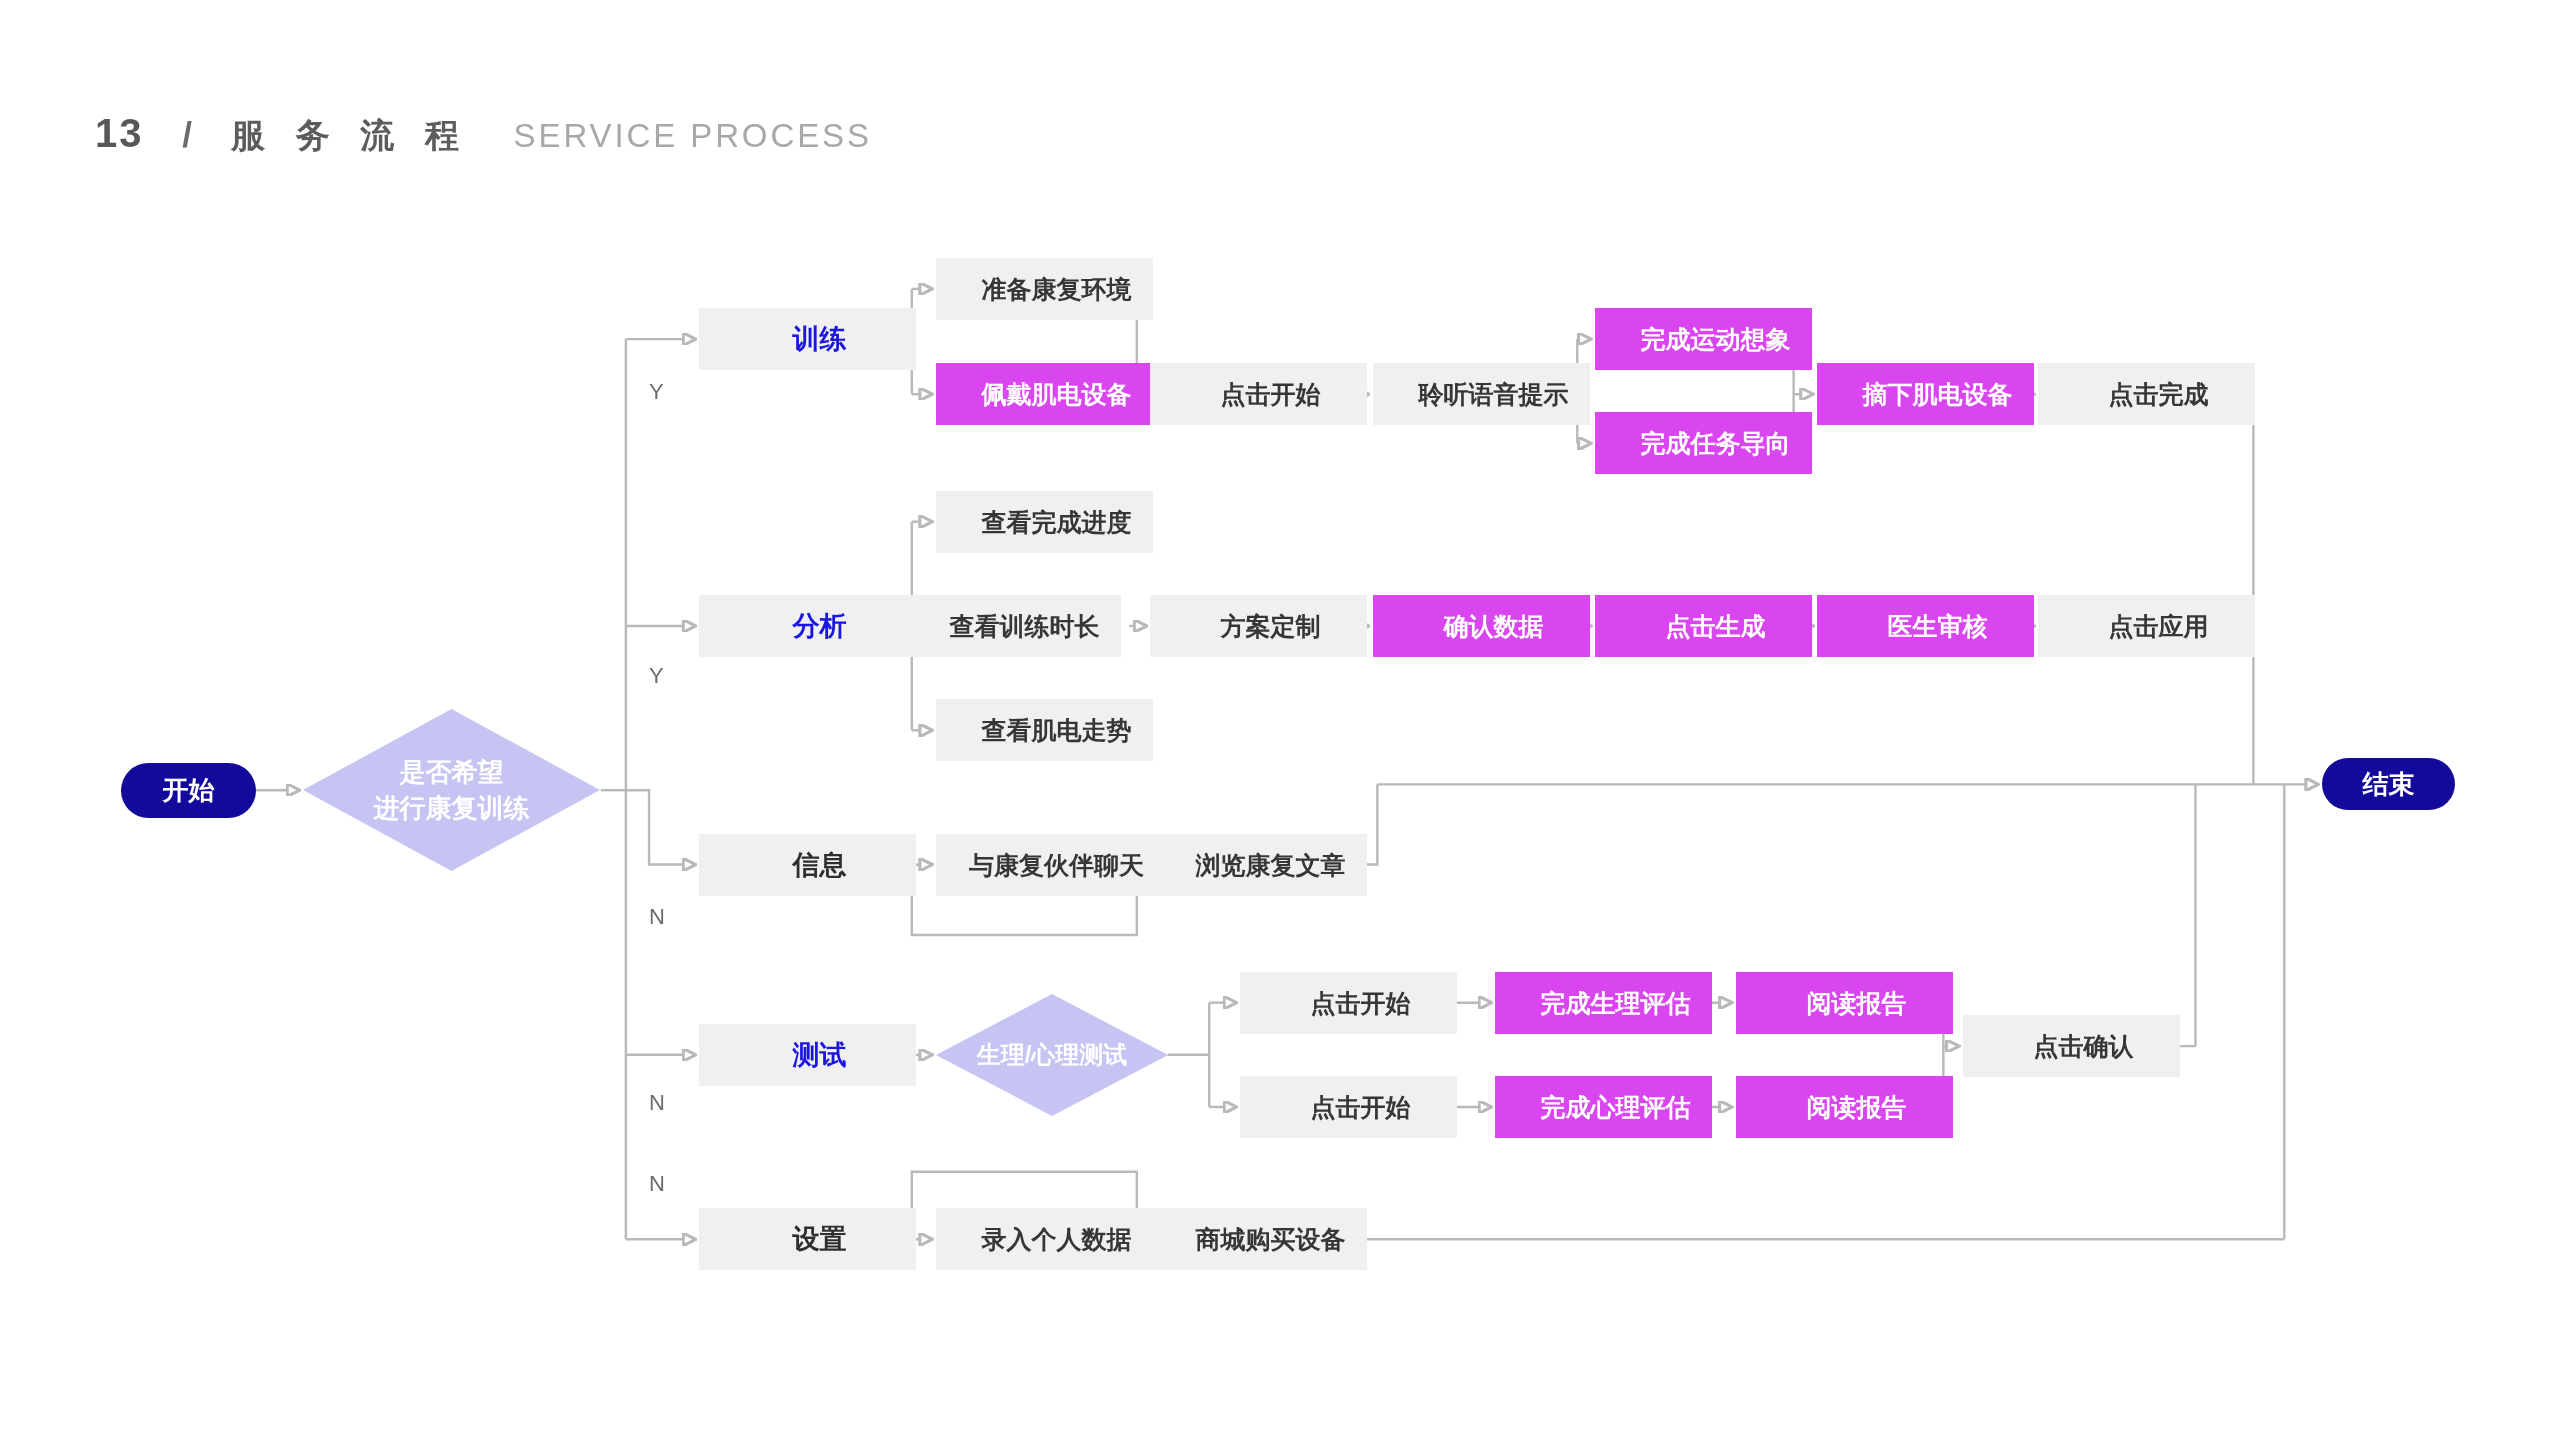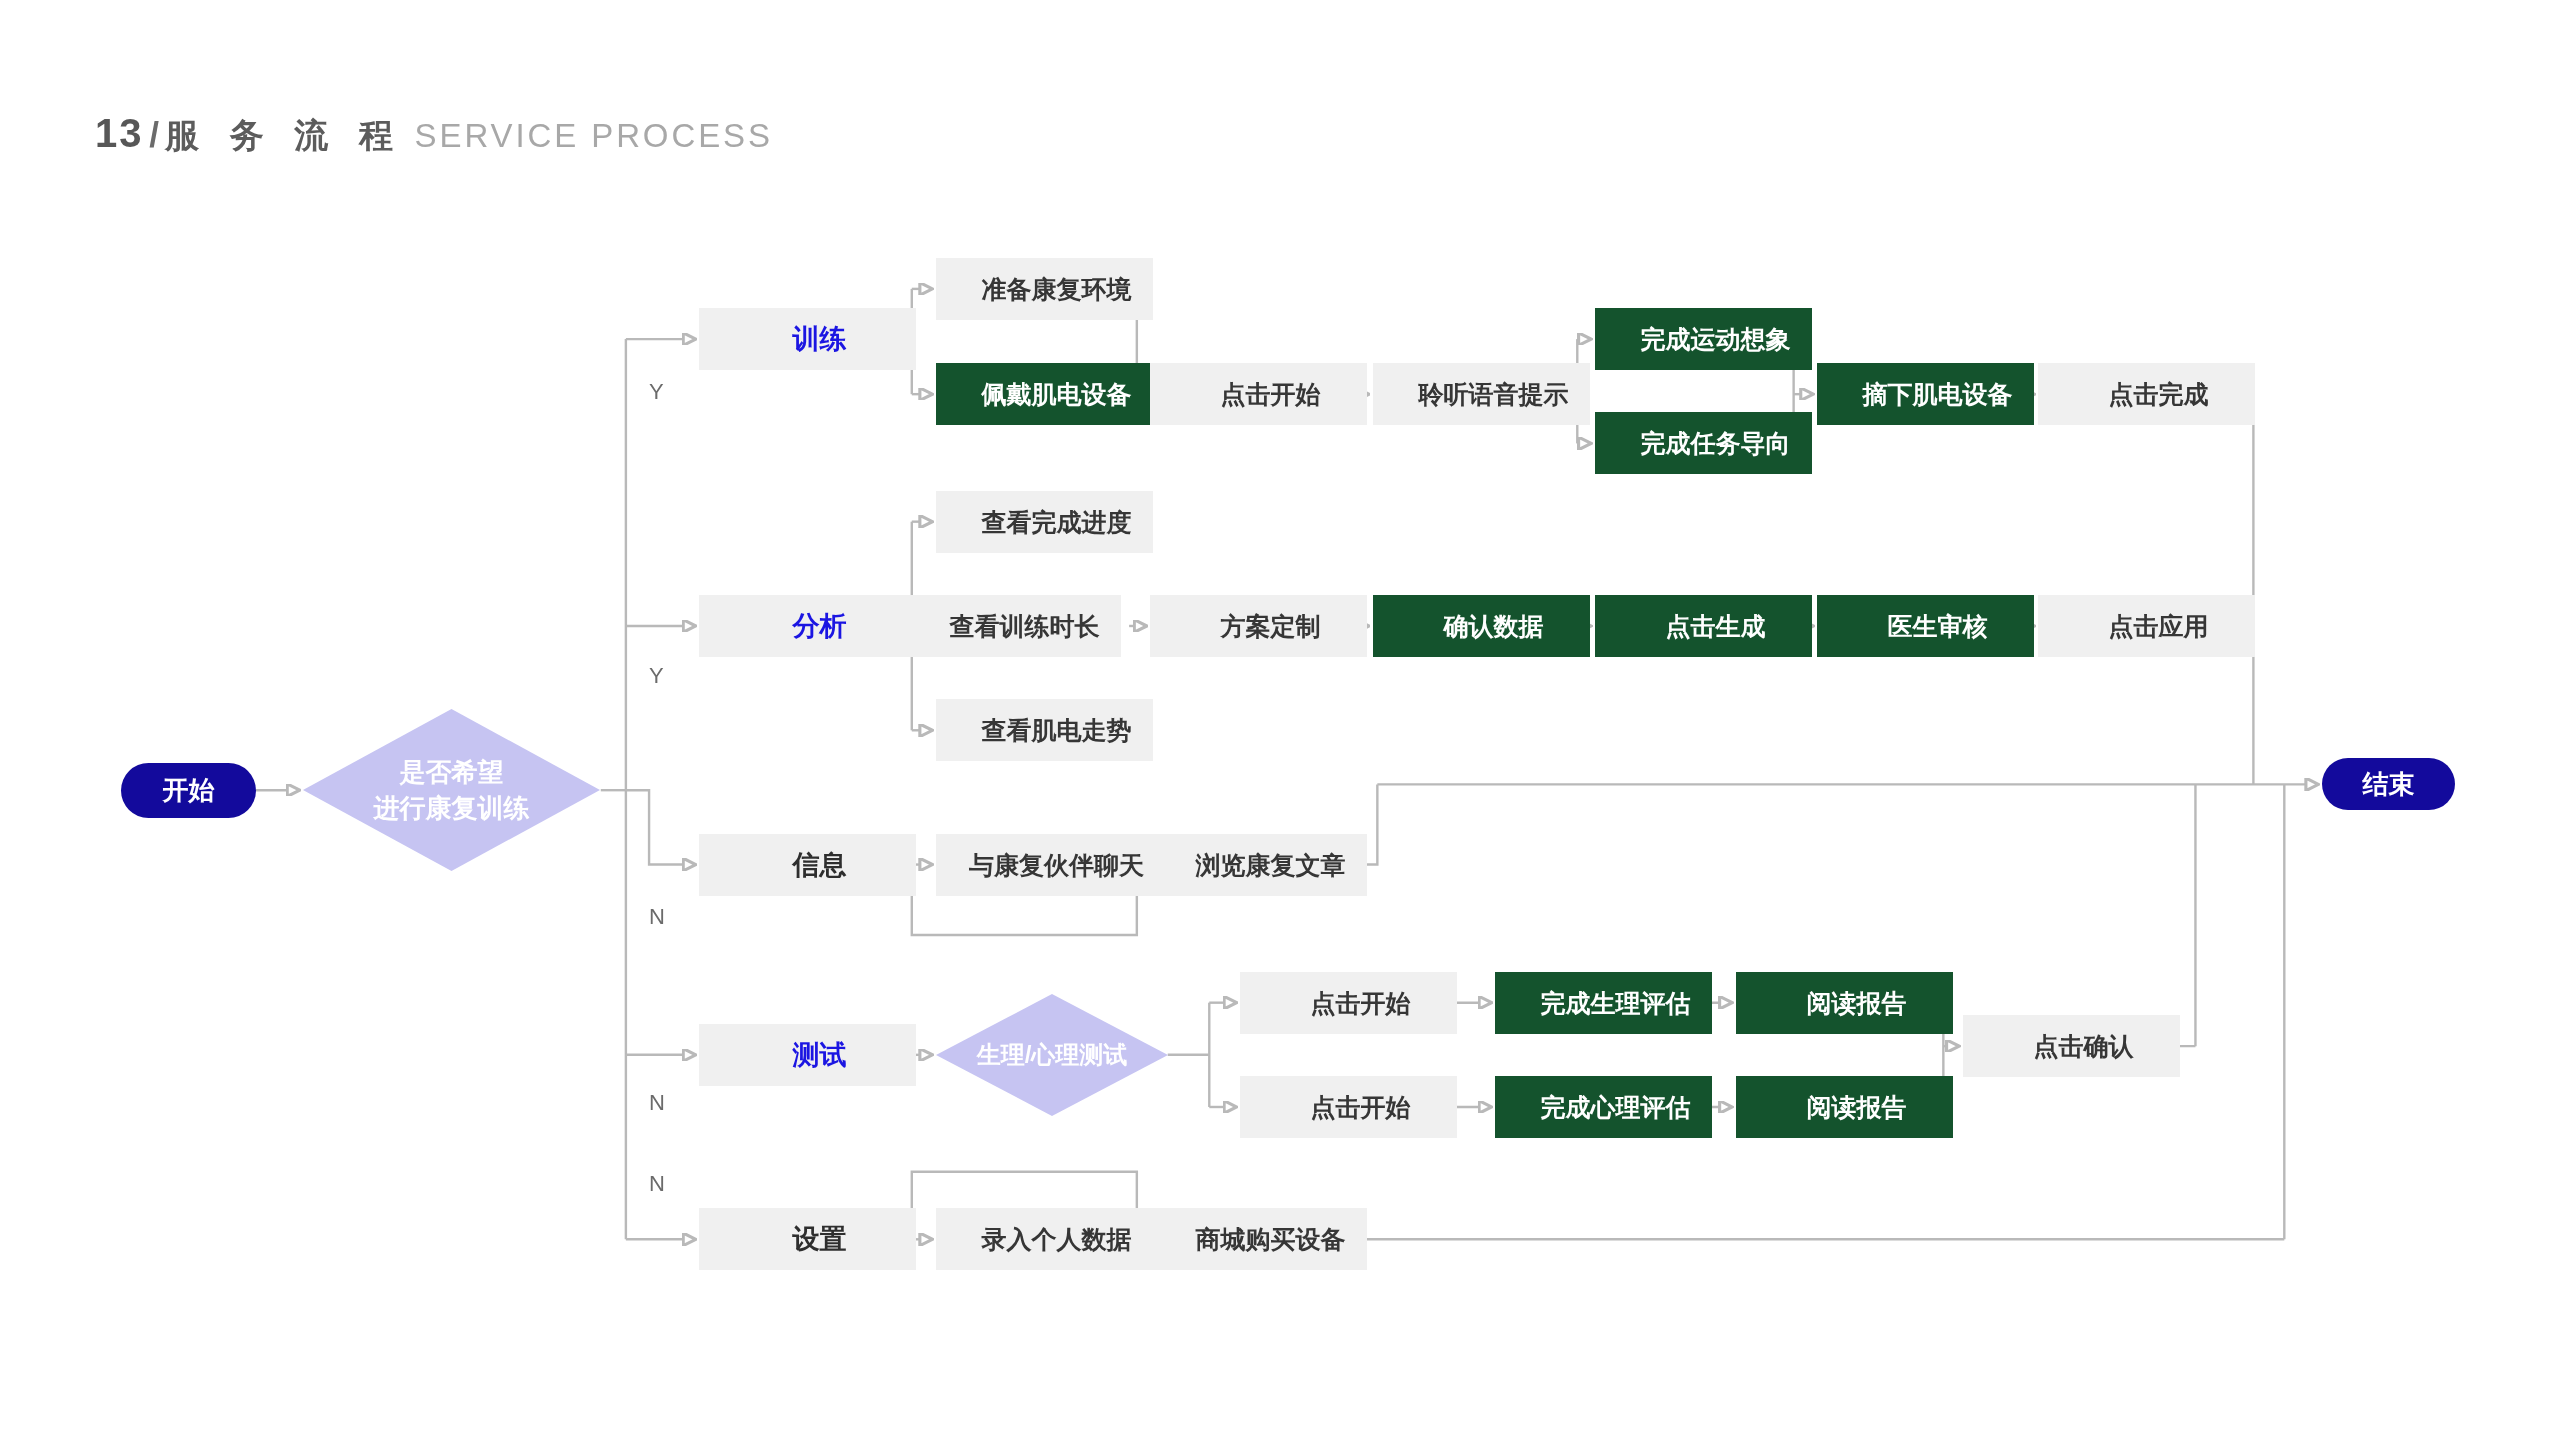--- a/index.html
+++ b/index.html
@@ -1,32 +1,32 @@
 <!DOCTYPE html>
 <html><head>
 <meta charset="utf-8">
 <style>
   html,body{margin:0;padding:0;background:#fff;}
   .canvas{
     position:relative;width:2576px;height:1449px;background:#ffffff;overflow:hidden;
     font-family:"Liberation Sans","DejaVu Sans",sans-serif;
   }
   
-  .hdr{position:absolute;left:95px;top:101px;display:flex;align-items:baseline;gap:6px;}
+  .hdr{position:absolute;left:95px;top:101px;display:flex;align-items:baseline;gap:39px;}
   .hdr .num{font-size:40px;font-weight:bold;color:#575757;letter-spacing:1.9px;}
   .hdr .slash{font-size:35px;font-weight:bold;color:#6b6b6b;}
   .hdr .zh{font-size:34px;font-weight:bold;color:#5c5c5c;letter-spacing:10.6px;margin-top:12px;}
   .hdr .en{font-size:33px;font-weight:400;color:#a8a8a8;letter-spacing:2.9px;margin-left:5px;}
   
   .box{
     position:absolute;width:193px;height:62px;background:#f0f0f0;
     display:flex;align-items:center;justify-content:center;
     font-size:25px;font-weight:bold;color:#363636;white-space:nowrap;padding-left:24px;
   }
-  .box.purple{background:#14532d;color:#ffffff;}
+  .box.purple{background:#d946ef;color:#ffffff;}
   .box.cat-blue{color:#1b15e2;font-size:27px;}
   .box.cat-dark{color:#2e2e2e;font-size:27px;}
   .pill{
     position:absolute;background:#130a9c;color:#fff;border-radius:31px;
     display:flex;align-items:center;justify-content:center;
     font-size:26px;font-weight:bold;
   }
   .diamond{
     position:absolute;background:#c6c4f2;color:#fff;
     clip-path:polygon(50% 0,100% 50%,50% 100%,0 50%);

